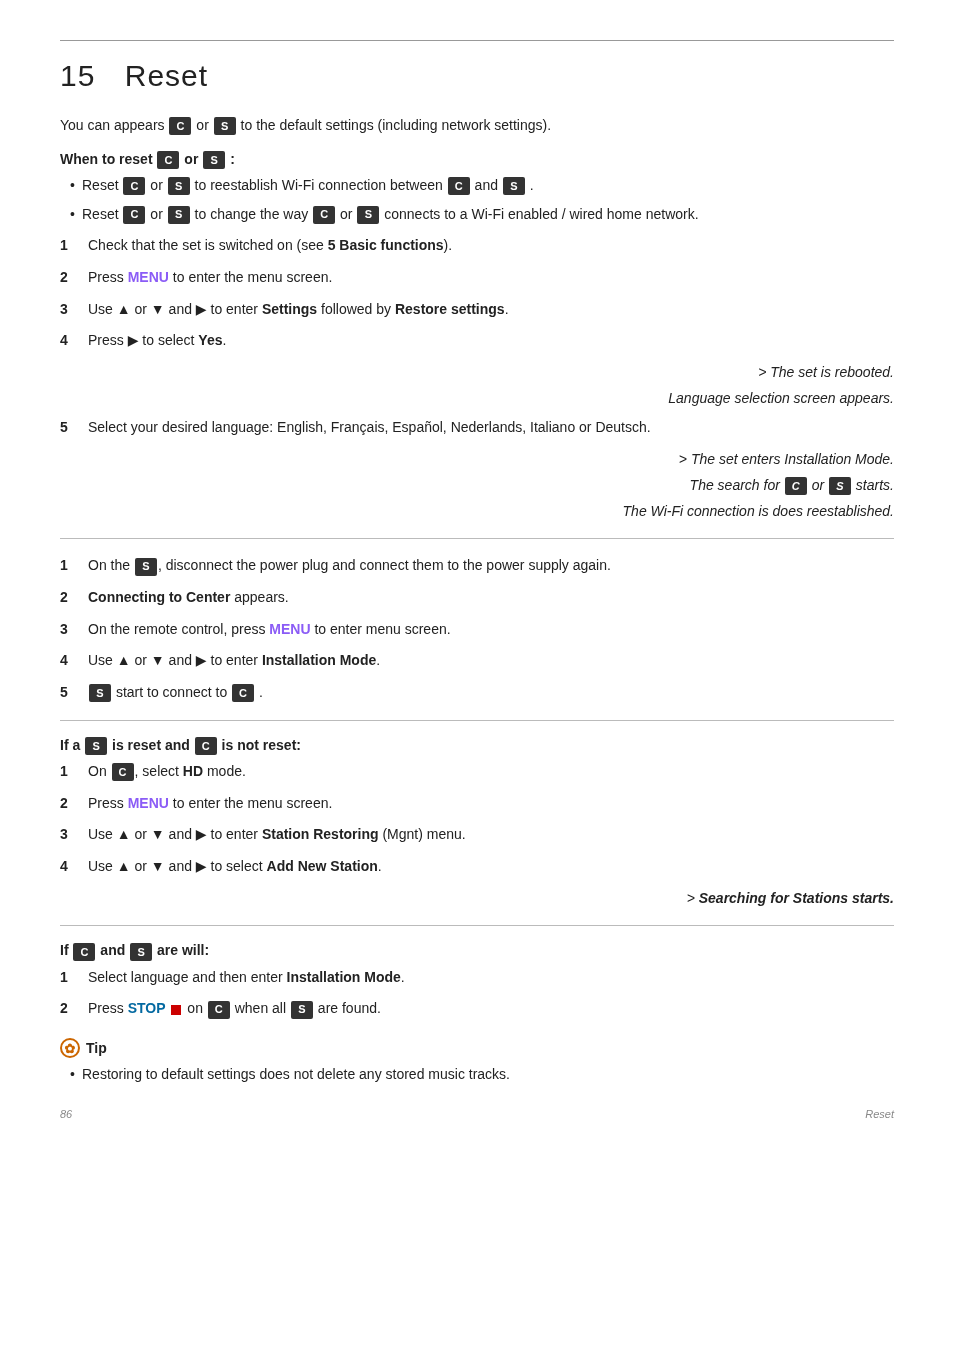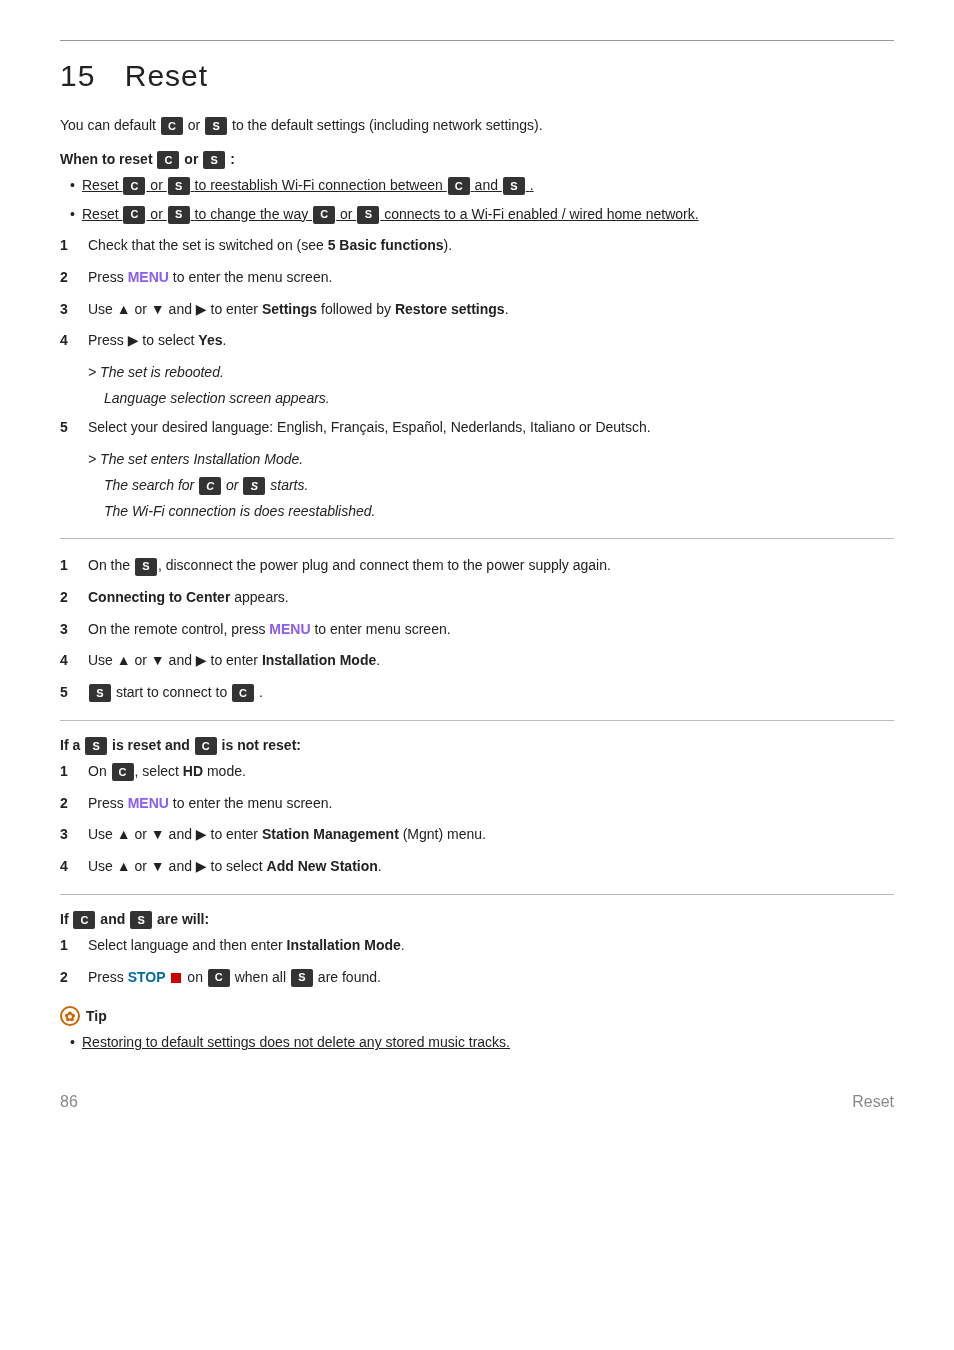--- a/index.html
+++ b/index.html
@@ -43,21 +43,20 @@
     .bullet-list {
       list-style: none;
       padding-left: 10px;
       margin-bottom: 10px;
     }
     .bullet-list li {
       padding-left: 12px;
       position: relative;
       margin-bottom: 7px;
       line-height: 1.55;
-      text-decoration: underline;
     }
     .bullet-list li::before {
       content: "•";
       position: absolute;
       left: 0;
     }
     .numbered-steps {
       list-style: none;
       margin-bottom: 6px;
     }
@@ -73,20 +72,21 @@
       font-size: 14px;
     }
     .step-content {
       flex: 1;
     }
     .result-line {
       padding-left: 28px;
       font-style: italic;
       margin-bottom: 4px;
       line-height: 1.55;
+      text-align: right;
     }
     
     .icon-badge {
       display: inline-flex;
       align-items: center;
       justify-content: center;
       background: #333;
       color: #fff;
       font-size: 11px;
       font-weight: bold;
@@ -128,43 +128,44 @@
       height: 20px;
       border-radius: 50%;
       border: 2px solid #cc6600;
       color: #cc6600;
       font-size: 13px;
       font-weight: bold;
     }
     .page-footer {
       display: flex;
       justify-content: space-between;
-      margin-top: 39px;
+      margin-top: 22px;
       color: #888;
-      font-size: 16px;
+      font-size: 11px;
+      font-style: italic;
     }
     .divider {
       border: none;
       border-top: 1px solid #bbb;
       margin: 16px 0;
     }
   </style>
 </head>
 <body>
 
 <div class="page-wrapper">
   <div class="top-rule"></div>
 
   <h1 class="chapter-title">
     <span class="chapter-num">15</span>
     <span>Reset</span>
   </h1>
 
   <p class="para">
-    <span>You can default</span>
+    <span>You can appears</span>
     <span class="icon-badge c">C</span>
     <span> or </span>
     <span class="icon-badge s">S</span>
     <span>to the default settings (including network settings).</span>
   </p>
 
   <div class="section-heading">
     <span>When to reset</span>
     <span> </span>
     <span class="icon-badge c">C</span>
@@ -292,28 +293,31 @@
       <span class="step-content">
         On <span class="icon-badge c">C</span>, select <strong>HD</strong> mode.
       </span>
     </li>
     <li>
       <span class="step-num">2</span>
       <span class="step-content">Press <span class="keyword-menu">MENU</span> to enter the menu screen.</span>
     </li>
     <li>
       <span class="step-num">3</span>
-      <span class="step-content">Use ▲ or ▼ and ▶ to enter <strong>Station Management</strong> (Mgnt) menu.</span>
+      <span class="step-content">Use ▲ or ▼ and ▶ to enter <strong>Station Restoring</strong> (Mgnt) menu.</span>
     </li>
     <li>
       <span class="step-num">4</span>
       <span class="step-content">Use ▲ or ▼ and ▶ to select <strong>Add New Station</strong>.</span>
     </li>
   </ol>
 
+  <div class="result-line">
+    <span>&gt; </span><em><strong>Searching for Stations starts.</strong></em>
+  </div>
 
   <hr class="divider">
 
   <div class="section-heading">
     <span>If </span>
     <span class="icon-badge c">C</span>
     <span> and </span>
     <span class="icon-badge s">S</span>
     <span> are will:</span>
   </div>

